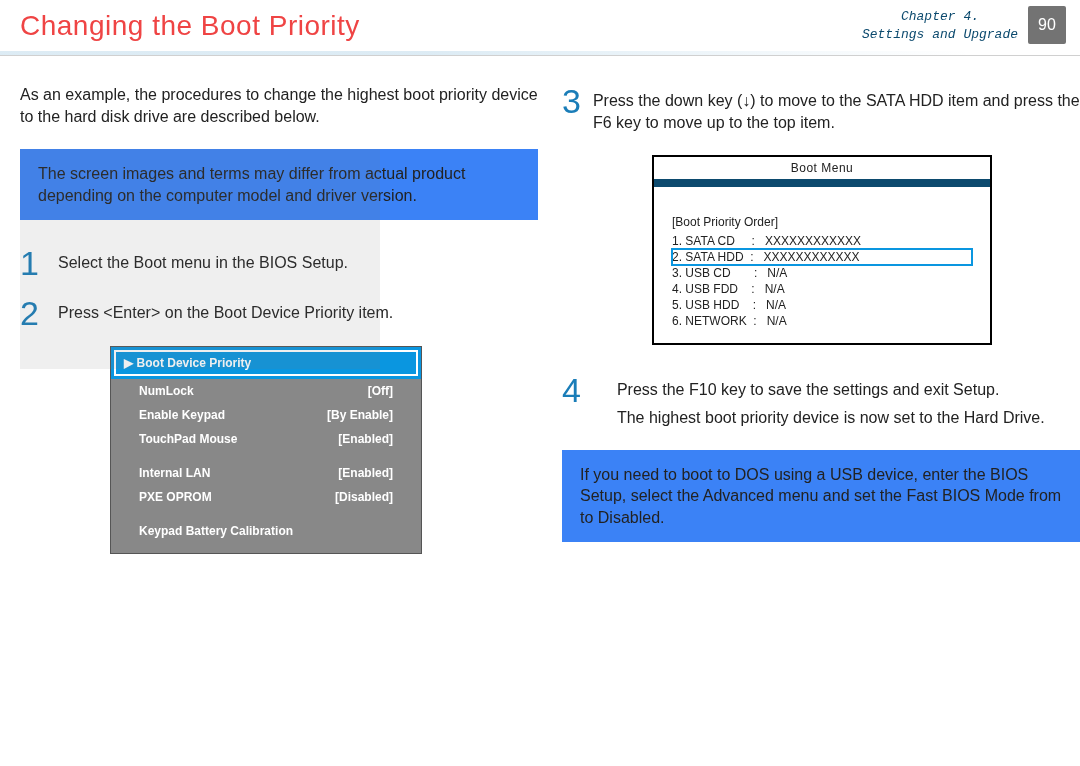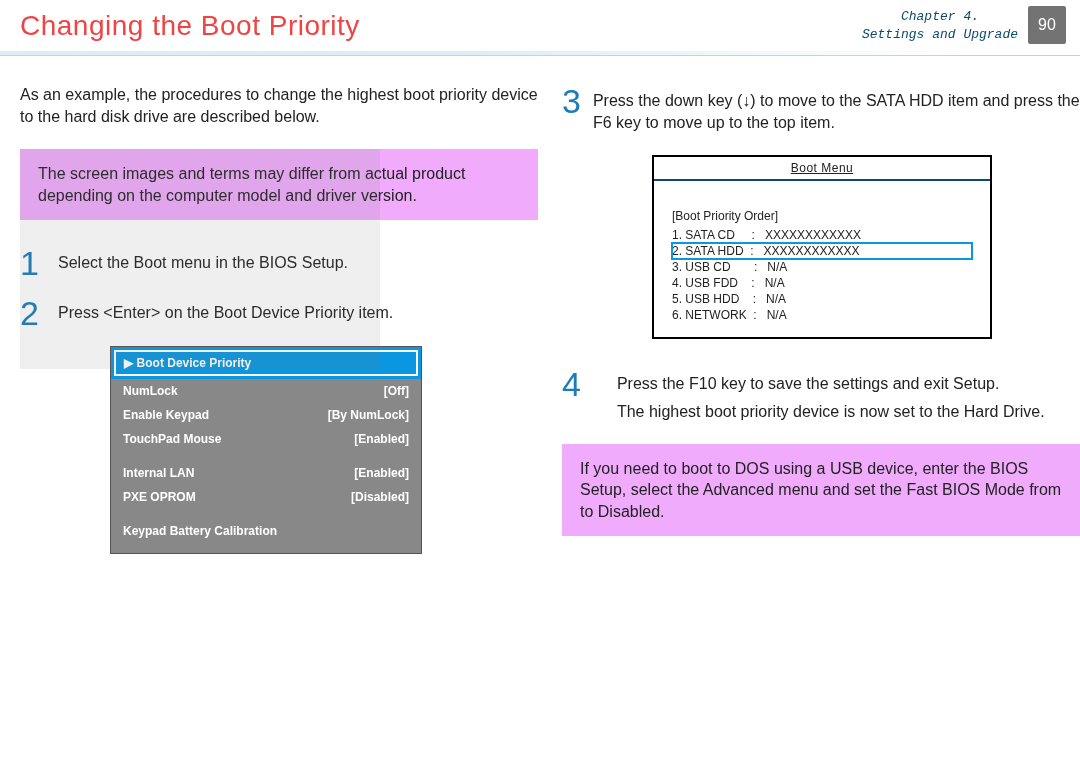--- a/index.html
+++ b/index.html
@@ -9,39 +9,39 @@
   .header .chapter { position:absolute; right:62px; top:8px; text-align:center; font-size:13px; color:#0c4a6e; font-style:italic; line-height:1.35; font-family: Liberation Mono, monospace; }
   .page-badge { position:absolute; right:14px; top:6px; width:38px; height:38px; background:#737373; color:#fff; font-size:16px; display:flex; align-items:center; justify-content:center; border-radius:2px; }
   .header .accent { position:absolute; left:0; right:0; bottom:0; height:4px; background:linear-gradient(to right,#1a7db8,#1a7db8 40%,rgba(26,125,184,0) 90%); opacity:.15; }
 
   .content { position:absolute; left:20px; right:0; top:84px; display:flex; gap:24px; }
   .col { width:520px; }
   .col2 { width:520px; position:relative; }
 
   p { font-size:16px; line-height:1.35; margin-bottom:12px; }
 
-  .note { background:#f0abfc; padding:14px 18px; font-size:16px; line-height:1.35; margin:22px 0 26px; }
+  .note { background:#3b82f6; padding:14px 18px; font-size:16px; line-height:1.35; margin:22px 0 26px; }
   .note-dim { position:relative; }
   .note-dim::after { content:""; position:absolute; left:0; top:0; width:360px; height:220px; background:rgba(120,120,120,.12); pointer-events:none; }
 
   .step { display:flex; align-items:flex-start; gap:12px; margin-bottom:16px; }
   .step .num { font-size:34px; color:#1a7db8; font-weight:300; line-height:1; font-family:"Trebuchet MS",Arial,sans-serif; min-width:26px; }
   .step .txt { font-size:16px; line-height:1.4; padding-top:6px; }
   .step .txt .b { font-weight:400; }
 
   
   .bios-left { width:310px; margin-left:90px; background:#888; color:#fff; font-family:Arial,sans-serif; padding:0; }
   .bios-left .sel { background:#0a96e0; margin:0; padding:6px 10px; font-size:12px; font-weight:bold; border:3px solid #0a96e0; outline:2px solid #fff; outline-offset:-5px;}
-  .bios-left .row { display:flex; justify-content:space-between; padding:5px 12px; font-size:12px; font-weight:bold;}
+  .bios-left .row { display:flex; justify-content:space-between; padding:5px 28px; font-size:12px; font-weight:bold;}
   .bios-left .gap { height:10px; }
   .bios-left-wrap { border:1px solid #555; display:inline-block;}
 
   
   .bootmenu { width:340px; margin:0 0 28px 90px; border:2px solid #000; font-family:"Courier New",monospace; font-size:12px; }
-  .bootmenu .title { text-align:center; border-bottom:2px solid #0c4a6e; padding:4px 4px; font-family:Arial,sans-serif; letter-spacing:.5px;text-decoration:underline; }
+  .bootmenu .title { text-align:center; border-bottom:8px solid #0c4a6e; padding:4px 4px; font-family:Arial,sans-serif; letter-spacing:.5px; }
   .bootmenu .inner { padding:28px 18px 14px; }
   .bootmenu .section { margin-bottom:4px; font-family:Arial,sans-serif; font-size:12px;}
   .bootmenu .item { padding:1px 0; white-space:pre; font-family:Arial,sans-serif; font-size:12px;}
   .bootmenu .hl { outline:2px solid #0a96e0; outline-offset:-1px; }
 
   .s3wrap { display:flex; align-items:flex-start; gap:12px; }
   .s3wrap .num { font-size:34px; color:#1a7db8; font-weight:300; line-height:1; font-family:"Trebuchet MS",Arial,sans-serif; }
 
   .arrow { font-size:16px; }
 </style>
@@ -84,21 +84,21 @@
     <div class="bios-left-wrap" style="margin-left:90px;">
       <div class="bios-left" style="margin-left:0;">
         <div class="sel">▶ Boot Device Priority</div>
         <div id="bios-rows-1">
             <div class="row">
               <span>NumLock</span>
               <span>[Off]</span>
             </div>
             <div class="row">
               <span>Enable Keypad</span>
-              <span>[By NumLock]</span>
+              <span>[By Enable]</span>
             </div>
             <div class="row">
               <span>TouchPad Mouse</span>
               <span>[Enabled]</span>
             </div>
           </div>
         <div class="gap"></div>
         <div id="bios-rows-2">
             <div class="row">
               <span>Internal LAN</span>

